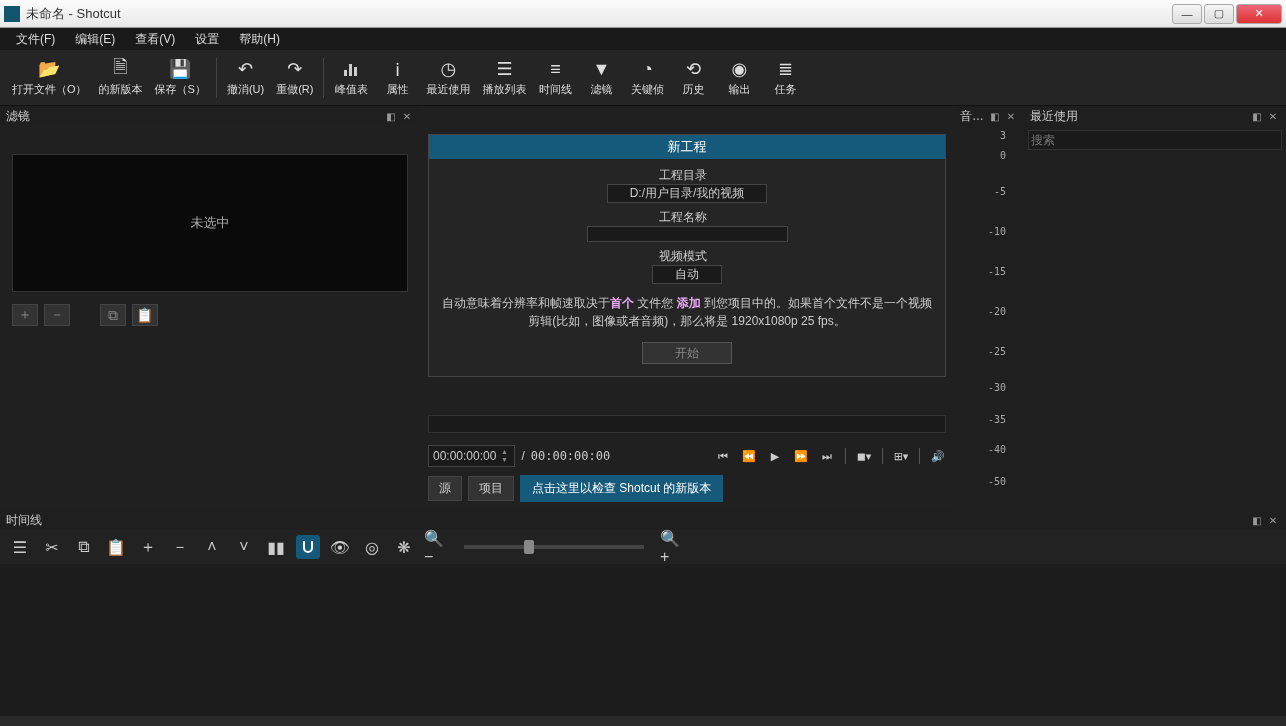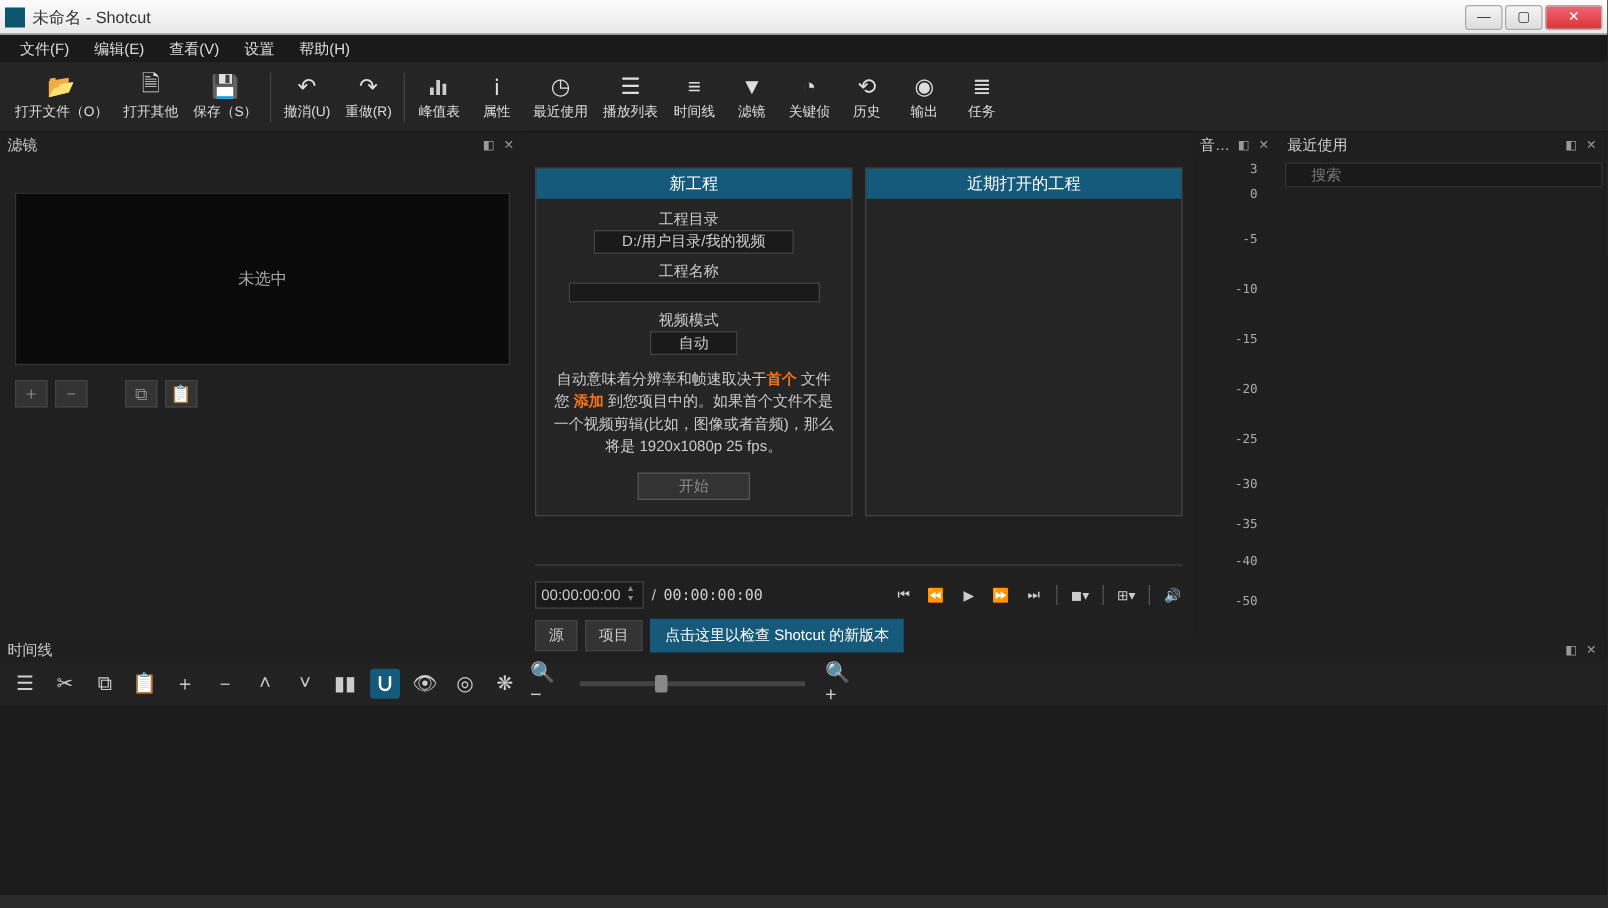--- a/index.html
+++ b/index.html
@@ -39,21 +39,21 @@
 
 .center { flex:1; background:#202020; padding: 28px 8px 8px 8px; display:flex; flex-direction:column; }
 .center-cards { display:flex; gap: 10px; }
 .card { flex:1; border:1px solid #444; background:#252525; }
 .card-hdr { height:24px; background:#155a7a; color:#fff; display:flex; align-items:center; justify-content:center; font-size:13px; }
 .card-body { padding: 8px 10px; }
 .form-row { display:flex; align-items:center; margin-bottom: 6px; flex-direction: column; }
 .form-row .flabel { width:56px; font-size:12px; color:#ccc; }
 .form-row .finput { flex:1; height:22px; background:#1a1a1a; border:1px solid #444; color:#ccc; padding:0 22px; font-size:12px; display:flex; align-items:center; justify-content:center; }
 .desc { font-size:12px; color:#ccc; text-align:center; line-height:1.5; padding: 4px 2px; }
-.desc b { color:#f97316; }
+.desc b { color:#f0abfc; }
 .start-btn { display:block; margin:8px auto 4px; width:90px; height:22px; background:#333; border:1px solid #555; color:#888; font-size:12px; }
 .recent-card .card-body { height:190px; }
 
 .timeline-scrub { margin: 38px 0 6px 0; height:28px; background:#1a1a1a; border:1px solid #333; }
 .player-row { display:flex; align-items:center; gap:6px; margin-top:6px; }
 .tc-box { background:#1a1a1a; border:1px solid #444; padding:2px 4px; font-family: monospace; font-size:12px; color:#ccc; display:flex; align-items:center; }
 .tc-spin { width:12px; display:flex; flex-direction:column; margin-left:2px; }
 .tc-spin div { height:8px; font-size:7px; color:#888; text-align:center; }
 .tc-static { font-family: monospace; font-size:12px; color:#ccc; }
 .player-controls { margin-left:auto; display:flex; gap:10px; align-items:center; }
@@ -64,21 +64,21 @@
 .srcbtn { padding:3px 10px; background:#333; border:1px solid #444; color:#ccc; font-size:12px; }
 .update-notice { padding:5px 12px; background:#155a7a; color:#fff; font-size:12px; }
 
 
 .audio-panel { width: 70px; background:#1f1f1f; display:flex; flex-direction:column; }
 .audio-scale { flex:1; padding: 8px 4px; position:relative; }
 .audio-tick { position:absolute; right: 18px; font-size:10px; color:#aaa; font-family:monospace; }
 
 
 .recent-panel { width: 262px; background:#1f1f1f; display:flex; flex-direction:column; }
-.search-box { margin:4px; height:20px; background:#1a1a1a; border:1px solid #333; color:#888; padding:0 20px; font-size:12px; }
+.search-box { margin:4px; height:20px; background:#1a1a1a; border:1px solid #333; color:#888; padding:0 2px; font-size:12px; }
 
 
 .timeline-area { background:#1f1f1f; }
 .timeline-toolbar { height: 34px; background:#222; display:flex; align-items:center; padding:0 8px; gap:8px; }
 .ttbtn { width:24px; height:24px; display:flex; align-items:center; justify-content:center; color:#ccc; font-size:16px; }
 .ttbtn.active { background:#155a7a; border-radius:3px; }
 .ttslider { width:180px; height:4px; background:#444; position:relative; margin:0 8px; }
 .ttslider .thumb { position:absolute; width:10px; height:14px; background:#888; top:-5px; left:60px; border-radius:2px; }
 .timeline-track { height: 152px; background:#1c1c1c; }
 
@@ -105,21 +105,21 @@
   <span>帮助(H)</span>
 </div>
 
 <div class="toolbar">
   <div class="tbtn">
       <div class="ico">📂</div>
       <div class="lbl">打开文件（O）</div>
     </div>
   <div class="tbtn">
       <div class="ico">🗎</div>
-      <div class="lbl">打开其他</div>
+      <div class="lbl">的新版本</div>
     </div>
   <div class="tbtn">
       <div class="ico">💾</div>
       <div class="lbl">保存（S）</div>
     </div>
   <div class="tsep"></div>
   <div class="tbtn">
       <div class="ico">↶</div>
       <div class="lbl">撤消(U)</div>
     </div>
@@ -215,24 +215,20 @@
           <div class="form-row">
               <div class="flabel">视频模式</div>
               <div class="finput">
                 <span>自动</span>
               </div>
             </div>
           <div class="desc"><span>自动意味着分辨率和帧速取决于</span><b>首个</b><span> 文件您 </span><b>添加</b><span> 到您项目中的。如果首个文件不是一个视频剪辑(比如，图像或者音频)，那么将是 1920x1080p 25 fps。</span></div>
           <button class="start-btn">开始</button>
         </div>
       </div>
-      <div class="card recent-card">
-        <div class="card-hdr">近期打开的工程</div>
-        <div class="card-body"></div>
-      </div>
     </div>
 
     <div class="timeline-scrub"></div>
     <div class="player-row">
       <div class="tc-box">
           <span>00:00:00:00</span>
           <div class="tc-spin">
             <div>▲</div>
             <div>▼</div>
           </div>

